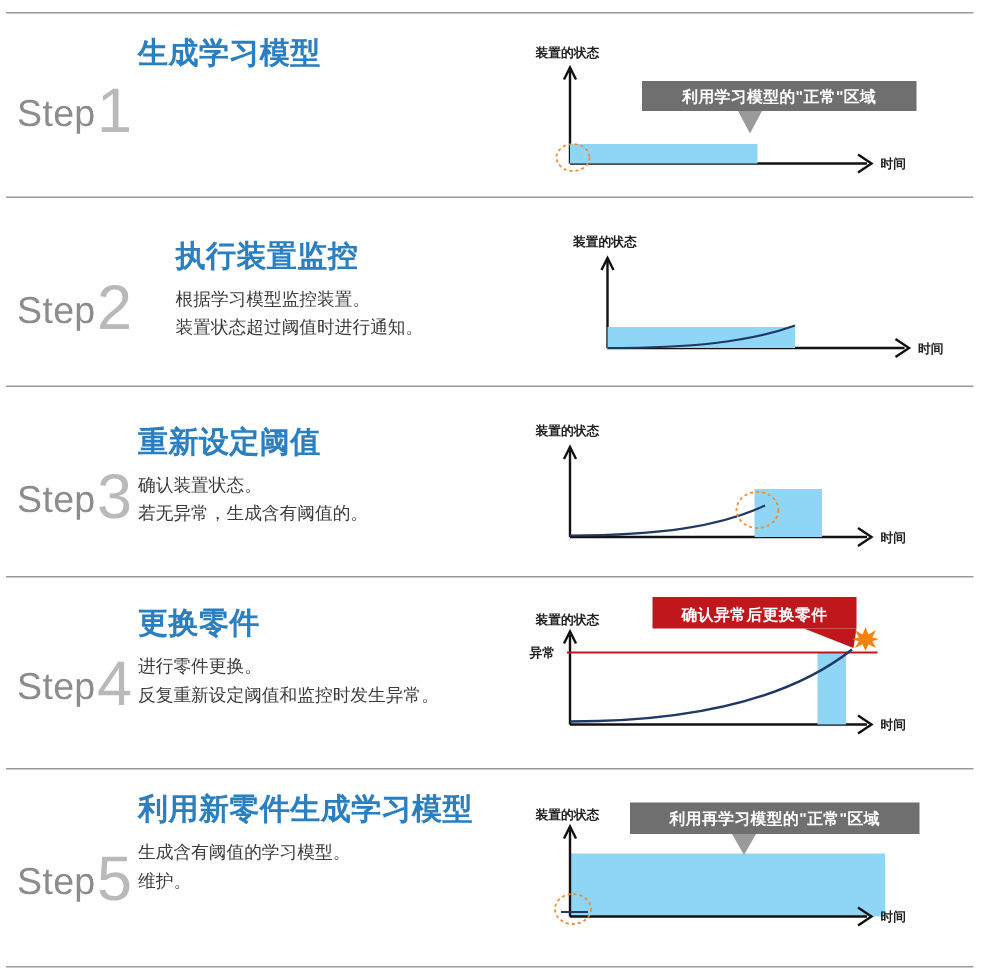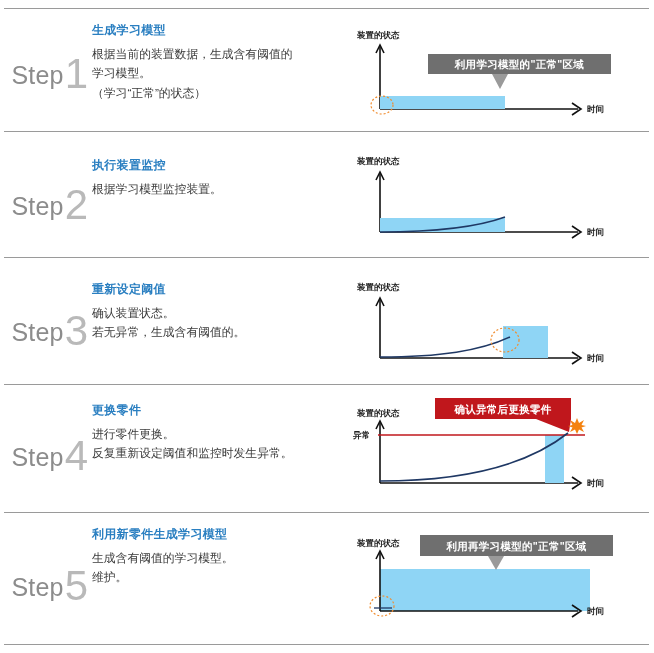--- a/index.html
+++ b/index.html
@@ -57,21 +57,21 @@
     top: 4px;
   }
   .step-text {
     flex: 0 0 248px;
     width: 248px;
     padding-top: 4px;
     box-sizing: border-box;
   }
   .step-title {
     color: #2a7fc1;
-    font-size: 12px;
+    font-size: 20px;
     font-weight: 700;
     line-height: 1.3;
     margin: 0 0 6px 0;
     letter-spacing: 0.3px;
   }
   .step-desc {
     color: #3b3b3b;
     font-size: 11.8px;
     line-height: 1.65;
     margin: 0;
@@ -115,25 +115,20 @@
   <div style="height:8px"></div>
   <div class="divider"></div>
 
   <div class="step-row" style="height:122px;">
     <div class="step-badge" style="padding-top:40px;">
       <span class="step-word">Step</span>
       <span class="step-num">1</span>
     </div>
     <div class="step-text" style="padding-top:14px;">
       <p class="step-title">生成学习模型</p>
-      <div class="step-desc">
-        <div>根据当前的装置数据，生成含有阈值的</div>
-        <div>学习模型。</div>
-        <div>（学习“正常”的状态）</div>
-      </div>
     </div>
     <div class="step-figure">
       <svg class="fig-svg" width="314" height="122" viewBox="0 0 314 122">
         <text class="axis-label" x="17" y="29">装置的状态</text>
 
         <line x1="40" y1="100" x2="40" y2="38" stroke="#111" stroke-width="1.6"></line>
         <path d="M36,44 L40,36 L44,44" fill="none" stroke="#111" stroke-width="1.6"></path>
         <line x1="40" y1="100" x2="238" y2="100" stroke="#111" stroke-width="1.6"></line>
         <path d="M232,94 L241,100 L232,106" fill="none" stroke="#111" stroke-width="1.6"></path>
         <text class="axis-label" x="247" y="103">时间</text>
@@ -149,24 +144,25 @@
     </div>
   </div>
 
   <div class="divider"></div>
 
   <div class="step-row" style="height:125px;">
     <div class="step-badge" style="padding-top:48px;">
       <span class="step-word">Step</span>
       <span class="step-num">2</span>
     </div>
-    <div class="step-text" style="padding-top:26px;">
+    <div class="step-text" style="padding-top:26px;margin-left:25px;">
       <p class="step-title">执行装置监控</p>
       <div class="step-desc">
         <div>根据学习模型监控装置。</div>
+        <div>装置状态超过阈值时进行通知。</div>
       </div>
     </div>
     <div class="step-figure">
       <svg class="fig-svg" width="314" height="125" viewBox="0 0 314 125">
         <text class="axis-label" x="17" y="32">装置的状态</text>
         <line x1="40" y1="100" x2="40" y2="42" stroke="#111" stroke-width="1.6"></line>
         <path d="M36,48 L40,40 L44,48" fill="none" stroke="#111" stroke-width="1.6"></path>
         <line x1="40" y1="100" x2="238" y2="100" stroke="#111" stroke-width="1.6"></line>
         <path d="M232,94 L241,100 L232,106" fill="none" stroke="#111" stroke-width="1.6"></path>
         <text class="axis-label" x="247" y="103">时间</text>

